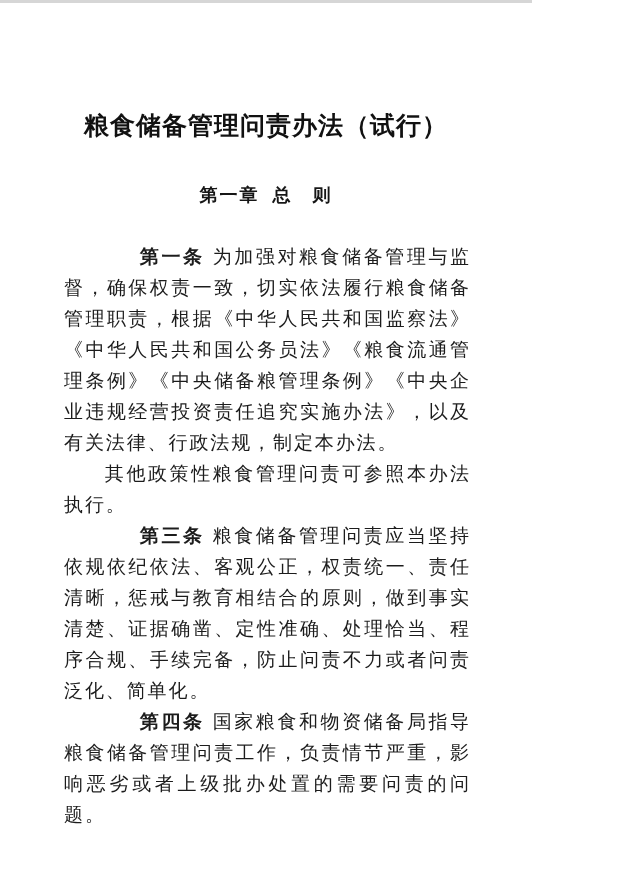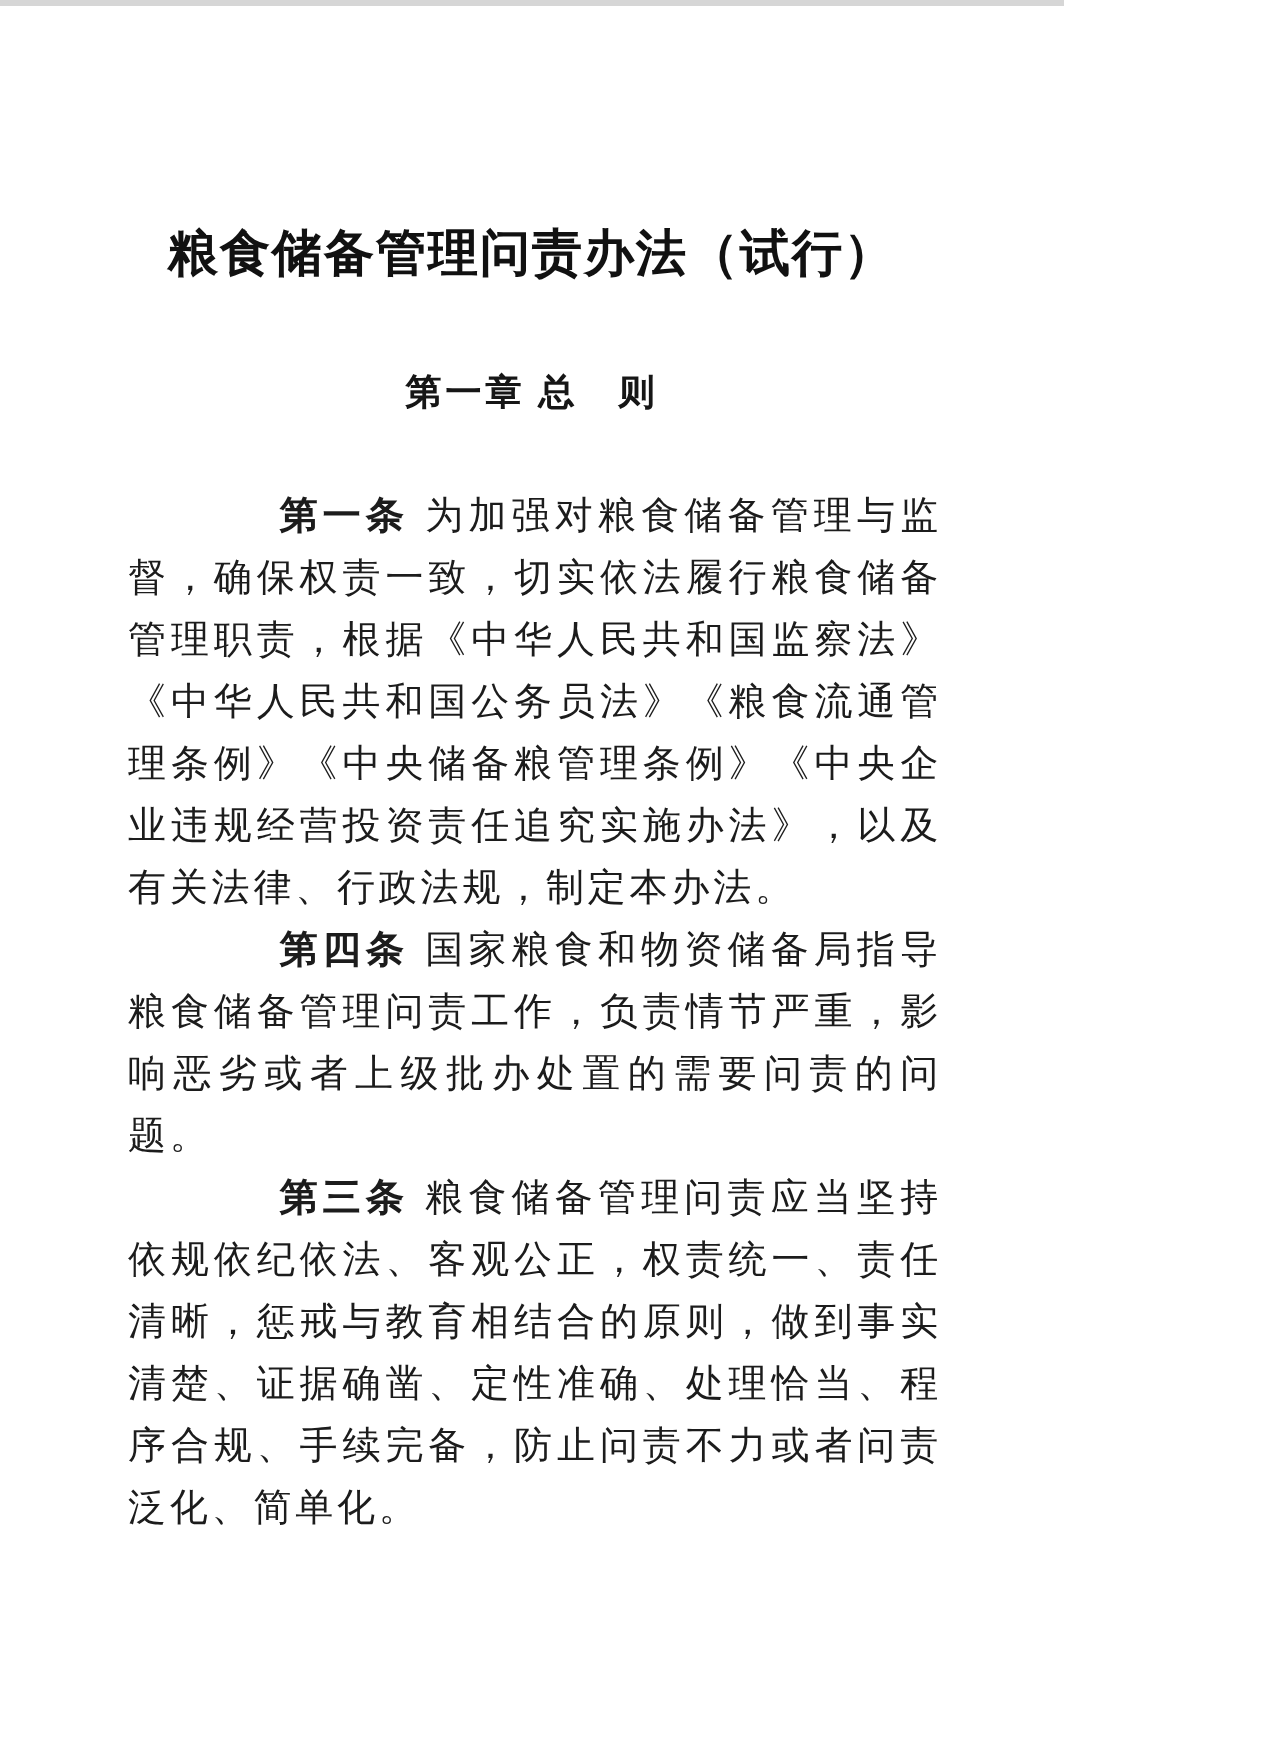--- a/index.html
+++ b/index.html
@@ -6,21 +6,21 @@
     margin: 0;
     padding: 0;
     background: #ffffff;
   }
   .page {
     position: relative;
     width: 532px;
     height: 876px;
     background: #ffffff;
     overflow: hidden;
-    font-family: Liberation Serif, serif;
+    font-family: Liberation Mono, monospace;
     color: #1c1c1c;
   }
   .edge-top {
     position: absolute;
     top: 0;
     left: 0;
     width: 622px;
     height: 3px;
     background: #d6d6d6;
   }
@@ -80,18 +80,19 @@
   <div class="edge-right"></div>
 
   <h1 class="doc-title">粮食储备管理问责办法（试行）</h1>
 
   <h2 class="chapter">第一章 总　则</h2>
 
   <div class="body-text">
     <p class="para"><span class="lead">第一条</span><span>为加强对粮食储备管理与监督，确保权责一致，切实依法履行粮食储备管理职责，根据《中华人民共和国监察法》《中华人民共和国公务员法》《粮食流通管理条例》《中央储备粮管理条例》《中央企业违规经营投资责任追究实施办法》，以及有关法律、行政法规，制定本办法。</span></p>
 
 
+    <p class="para"><span class="lead"></span><span>其他政策性粮食管理问责可参照本办法执行。</span></p>
+
+    <p class="para"><span class="lead">第三条</span><span>粮食储备管理问责应当坚持依规依纪依法、客观公正，权责统一、责任清晰，惩戒与教育相结合的原则，做到事实清楚、证据确凿、定性准确、处理恰当、程序合规、手续完备，防止问责不力或者问责泛化、简单化。</span></p>
 
     <p class="para"><span class="lead">第四条</span><span>国家粮食和物资储备局指导粮食储备管理问责工作，负责情节严重，影响恶劣或者上级批办处置的需要问责的问题。</span></p>
-
-    <p class="para"><span class="lead">第三条</span><span>粮食储备管理问责应当坚持依规依纪依法、客观公正，权责统一、责任清晰，惩戒与教育相结合的原则，做到事实清楚、证据确凿、定性准确、处理恰当、程序合规、手续完备，防止问责不力或者问责泛化、简单化。</span></p>
   </div>
 </div>
 
 </body></html>

